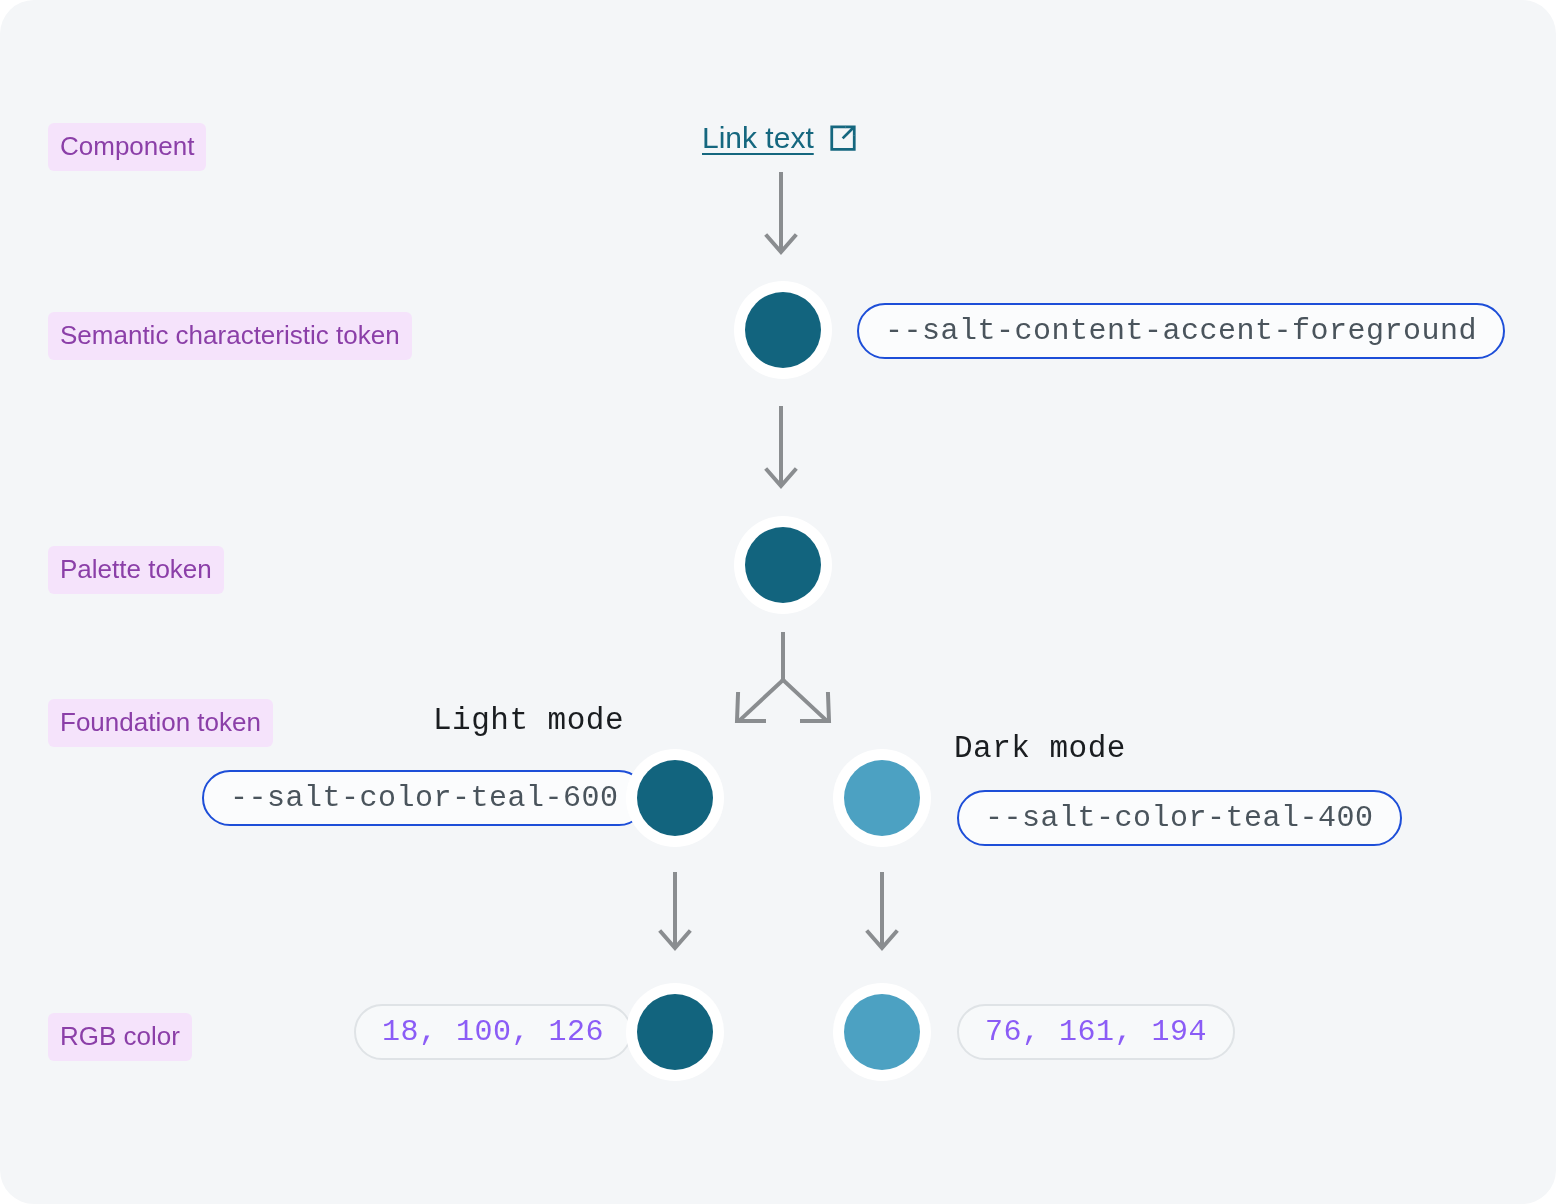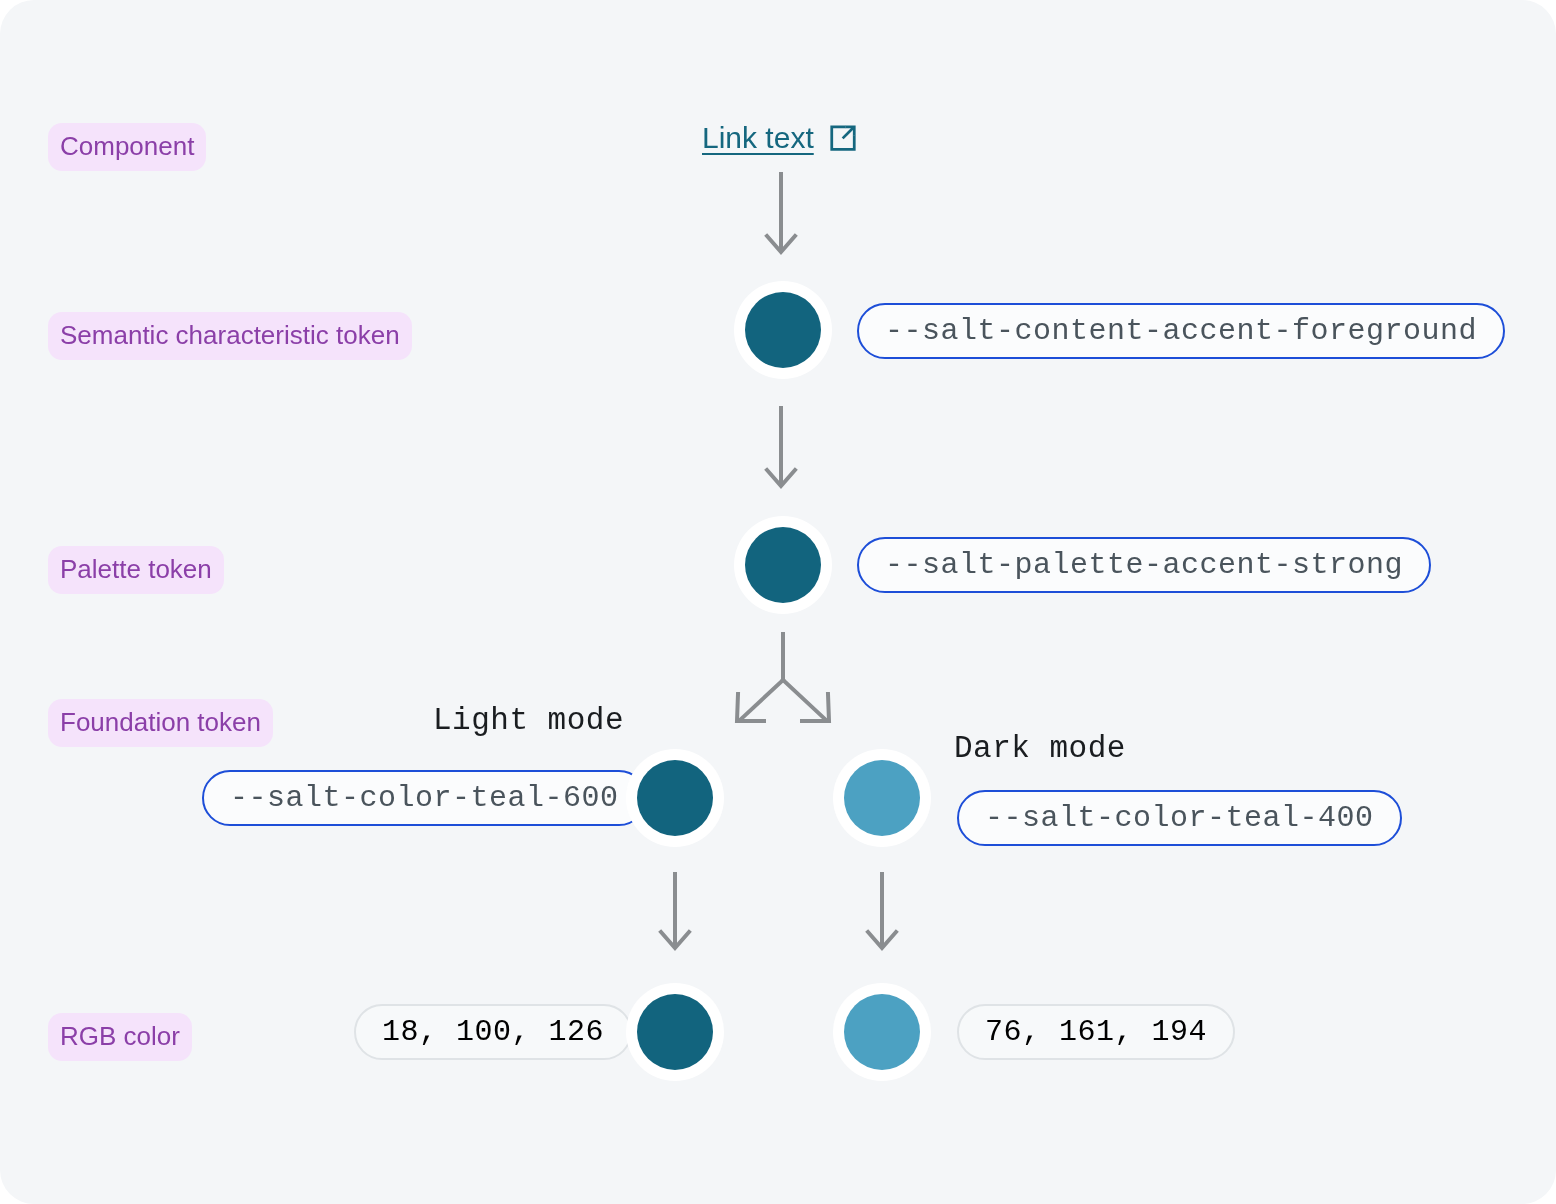--- a/index.html
+++ b/index.html
@@ -21,21 +21,21 @@
   }
 
   
   .row-label {
     position: absolute;
     background: #f5e3fb;
     color: #8b3fa8;
     font-size: 26px;
     line-height: 1;
     padding: 10px 12px 12px 12px;
-    border-radius: 14px;
+    border-radius: 6px;
     white-space: nowrap;
     font-family: "Liberation Sans", sans-serif;
   }
 
   
   .link-wrap {
     position: absolute;
     display: flex;
     align-items: center;
     gap: 14px;
@@ -70,21 +70,21 @@
     border-radius: 28px;
     background: #fbfcfd;
     color: #4a545c;
     font-family: "Liberation Mono", monospace;
     font-size: 30px;
     letter-spacing: 0.5px;
     white-space: nowrap;
   }
   .token-pill.muted {
     border-color: #dfe3e6;
-    color: #000000;
+    color: #8b5cf6;
     background: #f7f9fa;
   }
 
   
   .mode-caption {
     position: absolute;
     font-family: "Liberation Mono", monospace;
     font-size: 31px;
     color: #1a1d20;
     white-space: nowrap;
@@ -157,21 +157,20 @@
     <svg width="46" height="90" viewBox="0 0 46 90">
       <line x1="23" y1="0" x2="23" y2="78" stroke="#8a8d90" stroke-width="4"></line>
       <polyline points="9,64 23,80 37,64" fill="none" stroke="#8a8d90" stroke-width="4" stroke-linecap="square" stroke-linejoin="miter"></polyline>
     </svg>
   </div>
 
   <div class="swatch" style="left:734px; top:516px;">
     <span class="dot" style="background:#12647e"></span>
   </div>
 
-  <div class="token-pill" style="left:857px; top:537px;">--salt-palette-accent-strong</div>
 
   <div class="arrow" style="left:718px; top:632px;">
     <svg width="130" height="100" viewBox="0 0 130 100">
       <line x1="65" y1="2" x2="65" y2="48" stroke="#8a8d90" stroke-width="4" stroke-linecap="square"></line>
       <line x1="65" y1="48" x2="22" y2="88" stroke="#8a8d90" stroke-width="4" stroke-linecap="square"></line>
       <line x1="65" y1="48" x2="108" y2="88" stroke="#8a8d90" stroke-width="4" stroke-linecap="square"></line>
       <polyline points="20,62 19,89 46,89" fill="none" stroke="#8a8d90" stroke-width="4" stroke-linecap="square" stroke-linejoin="miter"></polyline>
       <polyline points="110,62 111,89 84,89" fill="none" stroke="#8a8d90" stroke-width="4" stroke-linecap="square" stroke-linejoin="miter"></polyline>
     </svg>
   </div>

